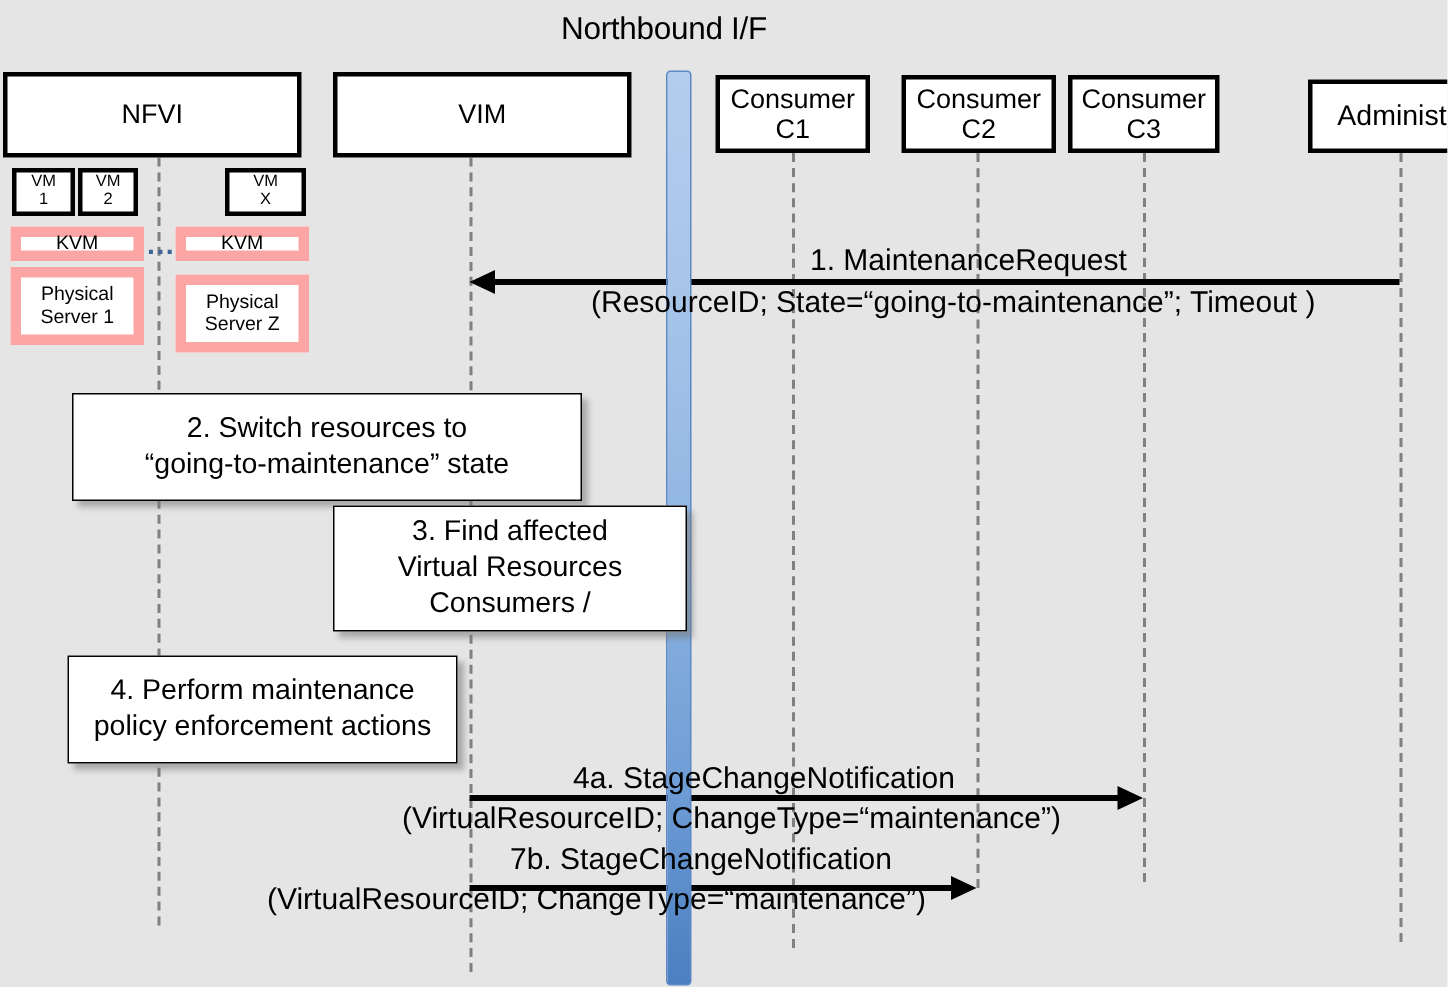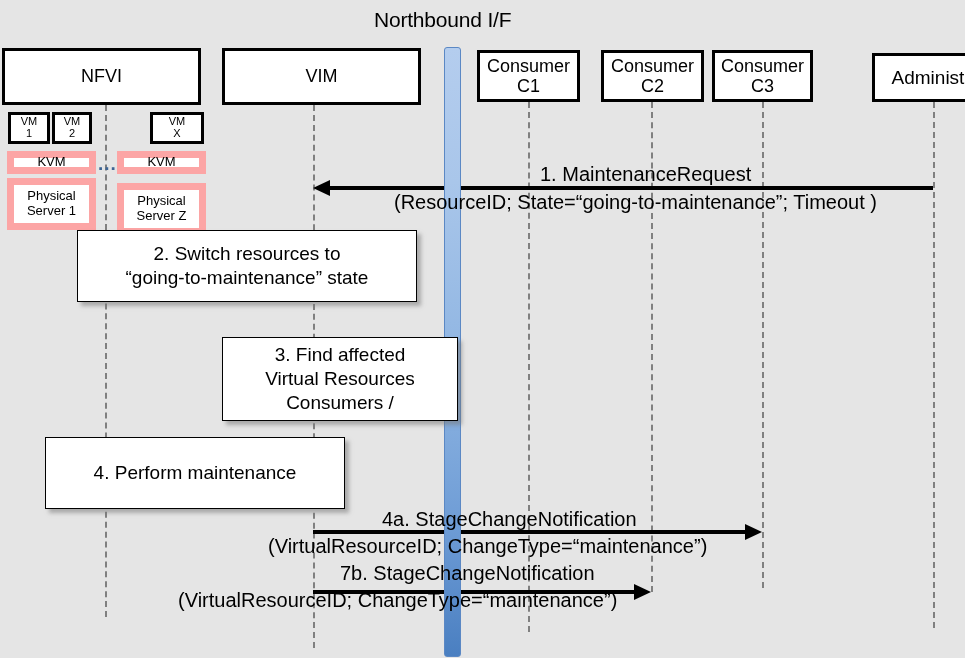--- a/index.html
+++ b/index.html
@@ -215,33 +215,34 @@
   <div class="abs blue-box" style="left:117px; top:183px; width:89px; height:52px; flex-direction:column;">
     <span>Physical</span>
     <span>Server Z</span>
   </div>
 
   <div class="abs msg-line" style="left:328px; top:186px; width:605px;"></div>
   <div class="abs arrow-head left" style="left:313px; top:180px;"></div>
   <div class="abs msg-label num" style="left:540px; top:163px;">1.   MaintenanceRequest</div>
   <div class="abs msg-label params" style="left:394px; top:191px;">(ResourceID; State=“going-to-maintenance”; Timeout )</div>
 
-  <div class="abs note-box" style="left:48px; top:230px; width:340px; height:72px; flex-direction:column;margin-left:29px;">
+  <div class="abs note-box" style="left:48px; top:262px; width:340px; height:72px; flex-direction:column;">
     <span>2. Switch resources to</span>
     <span>“going-to-maintenance” state</span>
   </div>
 
   <div class="abs note-box" style="left:184px; top:337px; width:236px; height:84px; flex-direction:column;margin-left:38px;">
     <span>3. Find affected</span>
     <span>Virtual Resources</span>
     <span>Consumers /</span>
   </div>
 
-  <div class="abs note-box" style="left:45px; top:437px; width:300px; height:72px; flex-direction:column;">
+  <div class="abs note-box" style="left:45px; top:437px; width:260px; height:72px; flex-direction:column;">
     <span>4. Perform maintenance</span>
+    <span>policy enforcement actions</span>
   </div>
 
   <div class="abs msg-line" style="left:313px; top:530px; width:434px;"></div>
   <div class="abs arrow-head right" style="left:745px; top:524px;"></div>
   <div class="abs msg-label num" style="left:382px; top:508px;">4a. StageChangeNotification</div>
   <div class="abs msg-label params" style="left:268px; top:535px;">(VirtualResourceID; ChangeType=“maintenance”)</div>
 
   <div class="abs msg-line" style="left:313px; top:590px; width:323px;"></div>
   <div class="abs arrow-head right" style="left:634px; top:584px;"></div>
   <div class="abs msg-label num" style="left:340px; top:562px;">7b. StageChangeNotification</div>

